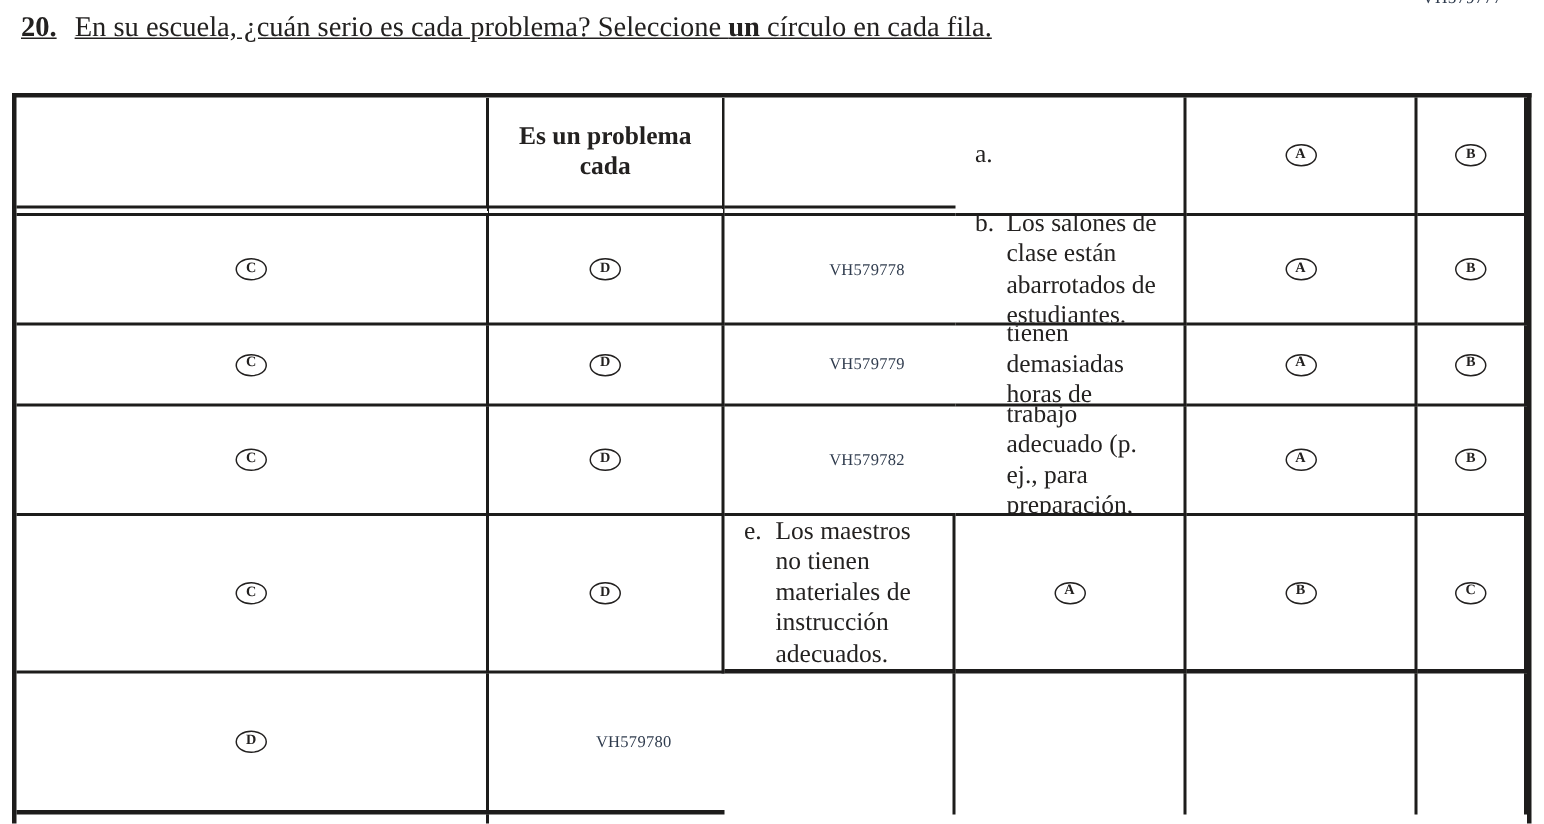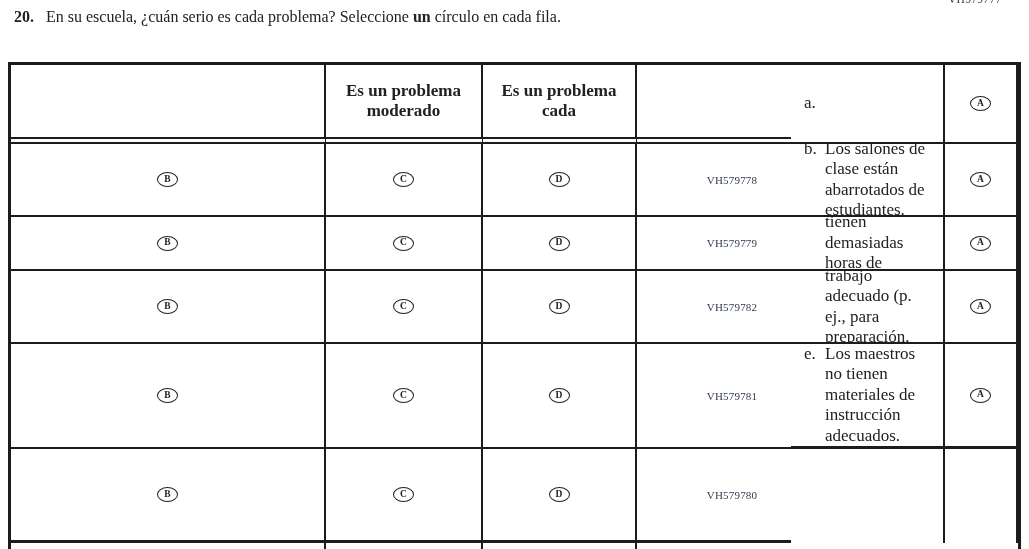--- a/index.html
+++ b/index.html
@@ -11,22 +11,23 @@
     font-family: "Liberation Serif", "DejaVu Serif", serif;
     color: #232120;
   }
 
   
   .question-line {
     position: absolute;
     top: 7px;
     left: 14px;
     width: 900px;
-    font-size: 16px;
+    font-size: 19px;
     line-height: 1.25;
+    text-decoration: underline;
   }
   .q-number { font-weight: bold; margin-right: 12px; }
   .q-bold { font-weight: bold; }
 
   
   .corner-code {
     position: absolute;
     top: -7px;
     left: 948px;
     font-size: 11.5px;
@@ -118,21 +119,20 @@
 
 <div class="corner-code">VH579777</div>
 
 <div class="question-line">
   <span class="q-number">20.</span><span>En su escuela, ¿cuán serio es cada problema? Seleccione </span><span class="q-bold">un</span><span> círculo en cada fila.</span>
 </div>
 
 <div class="survey-table">
 
   <div class="cell head"></div>
-  <div class="cell head">Es un problema moderado</div>
   <div class="cell head">Es un problema cada</div>
   <div class="cell head last-col"></div>
 
 <div class="cell stmt">
       <span class="stmt-inner">
         <span class="row-letter">a.</span>
       </span>
     </div>
     <div class="cell opt">
       <span class="bubble">A</span>
@@ -196,21 +196,20 @@
     </div>
     <div class="cell opt">
       <span class="bubble">B</span>
     </div>
     <div class="cell opt">
       <span class="bubble">C</span>
     </div>
     <div class="cell opt">
       <span class="bubble">D</span>
     </div>
-    <div class="cell code last-col">VH579781</div>
     <div class="cell stmt bottom-row">
       <span class="stmt-inner">
         <span class="row-letter">e.</span>
         <span class="row-text">Los maestros no tienen materiales de instrucción adecuados.</span>
       </span>
     </div>
     <div class="cell opt bottom-row">
       <span class="bubble">A</span>
     </div>
     <div class="cell opt bottom-row">

